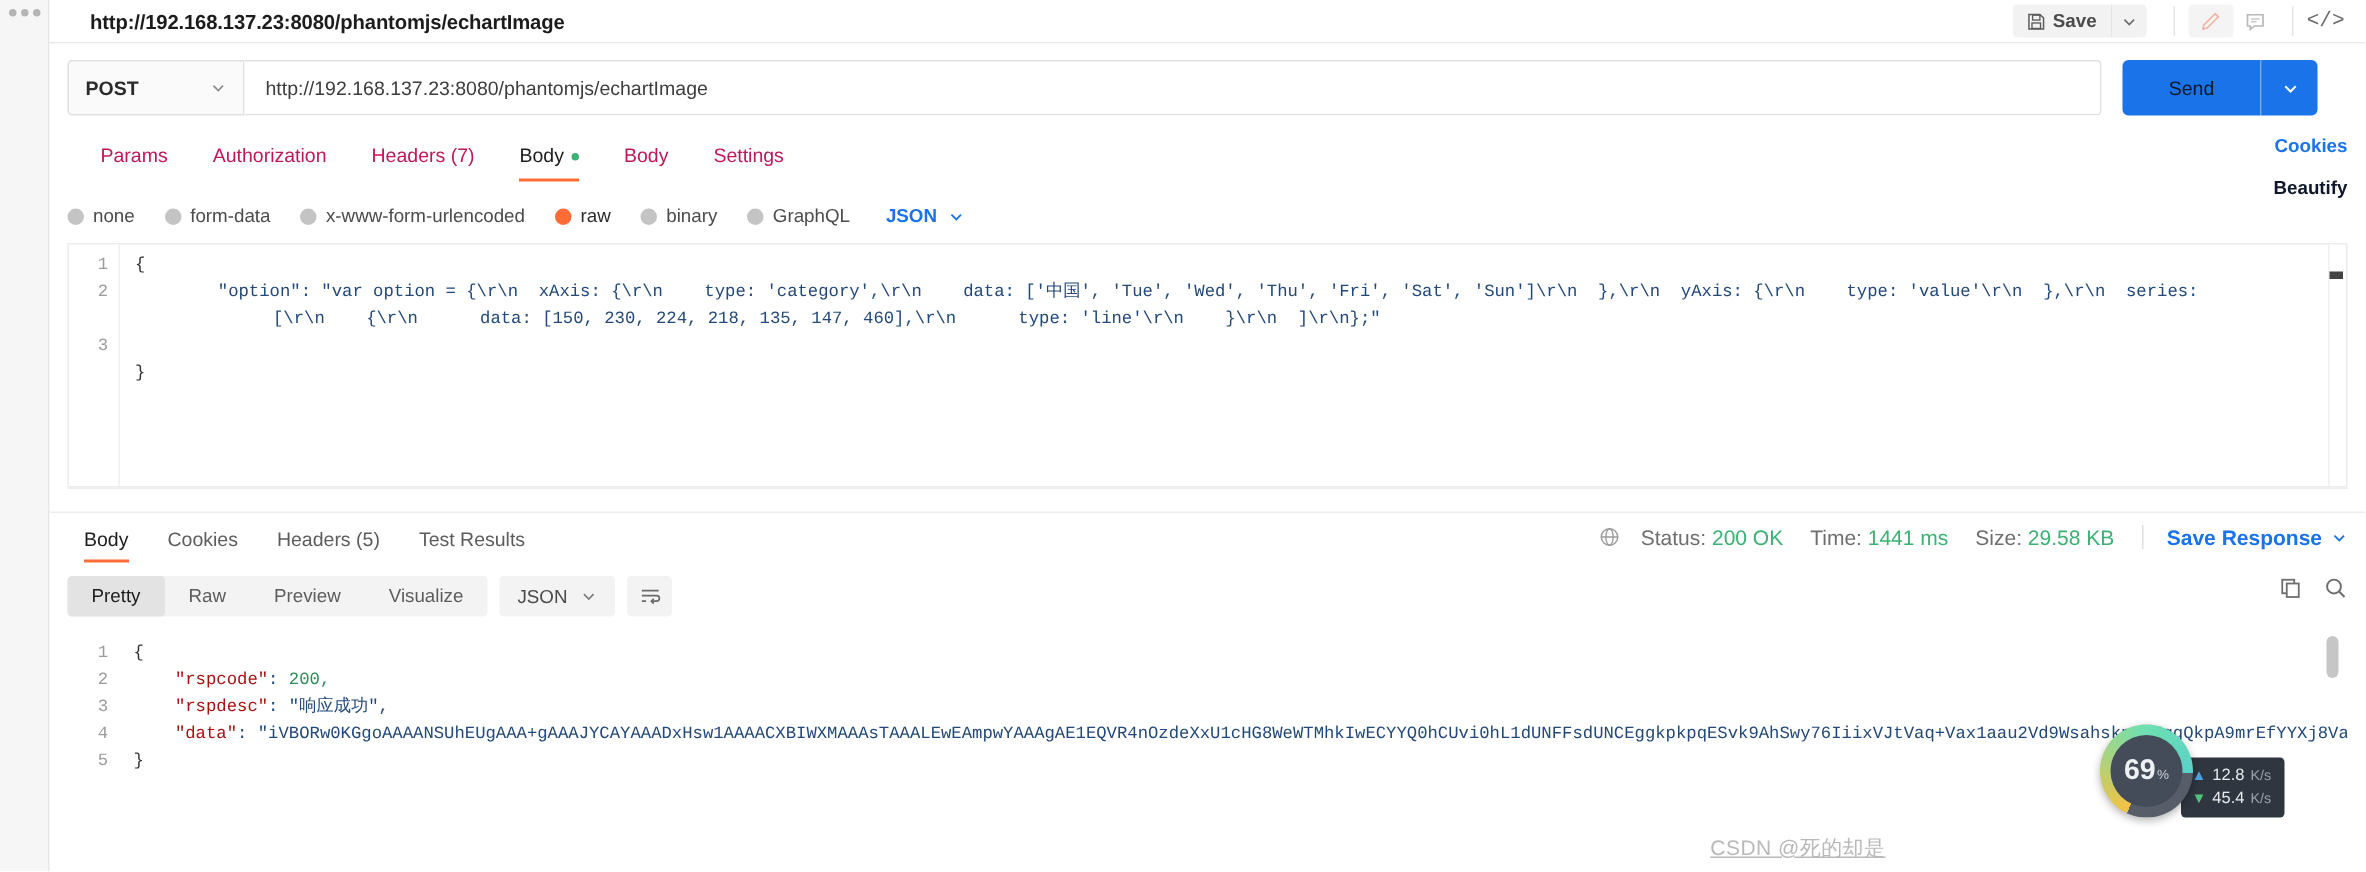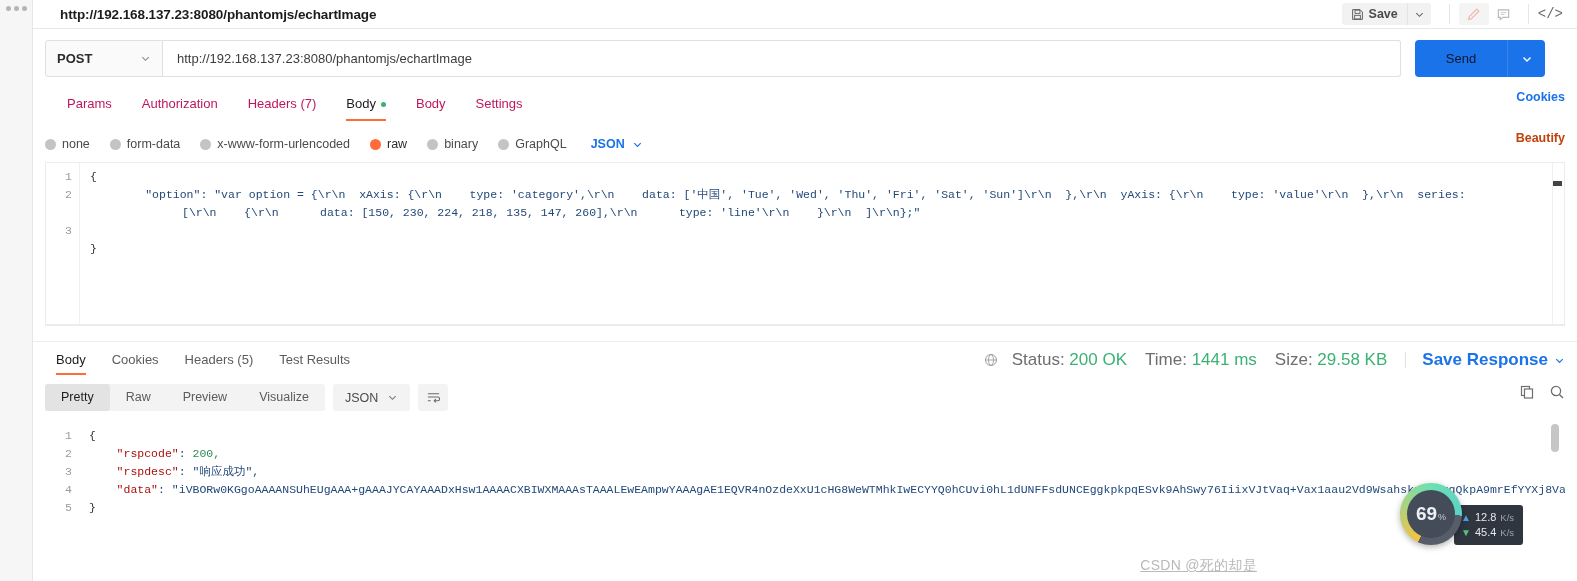--- a/index.html
+++ b/index.html
@@ -91,21 +91,21 @@
   .rtab .dot { display:inline-block; width:5px; height:5px; border-radius:50%; background:#3bb273; margin-left:5px; vertical-align:middle; }
   .cookies-link { position:absolute; right:12px; top:61px; color:#1a73e8; font-size:12.5px; font-weight:bold; }
 
   
   .btype-row { position:absolute; left:12px; top:100px; width:1520px; height:30px; display:flex; align-items:center; }
   .radio { display:flex; align-items:center; gap:6px; margin-right:20px; font-size:12.5px; color:#4b4b4b; }
   .radio .rc { width:11px; height:11px; border-radius:50%; background:#c4c4c4; display:block; }
   .radio.on .rc { background:#ff6c37; }
   .radio.on { color:#2b2b2b; }
   .json-sel { display:flex; align-items:center; gap:7px; color:#1a73e8; font-weight:bold; font-size:12.5px; margin-left:4px; }
-  .beautify { position:absolute; right:12px; top:102px; color:#c2410c; font-size:12.5px; font-weight:bold; }
+  .beautify { position:absolute; right:12px; top:89px; color:#0f172a; font-size:12.5px; font-weight:bold; }
 
   
   .editor {
     position:absolute; left:12px; top:133px; width:1520px; height:163px;
     border:1px solid #ececec; background:#fff; display:flex; overflow:hidden;
   }
   .gutter {
     width:34px; background:#fff; border-right:1px solid #f0f0f0;
     padding-top:5px; text-align:right; font-family:"Liberation Mono", monospace;
     font-size:11.5px; color:#9b9b9b; line-height:18px;
@@ -123,21 +123,21 @@
 
   
   .resp-pane { position:absolute; left:33px; top:341px; width:1544px; height:240px; background:#fff; border-top:1px solid #ededed; }
 
   .resp-tabs { position:absolute; left:12px; top:5px; display:flex; align-items:flex-start; }
   .restab { padding:0 13px; height:26px; line-height:26px; font-size:13px; color:#5c5c5c; position:relative; white-space:nowrap; }
   .restab:first-child { padding-left:11px; }
   .restab.sel { color:#1c1c1c; }
   .restab.sel:after { content:""; position:absolute; left:11px; right:13px; bottom:-2px; height:2px; background:#ff6c37; }
 
-  .resp-meta { position:absolute; right:12px; top:8px; display:flex; align-items:center; gap:0; font-size:17px; }
+  .resp-meta { position:absolute; right:12px; top:8px; display:flex; align-items:center; gap:0; font-size:14px; }
   .globe { margin-right:14px; color:#8a8a8a; display:flex; align-items:center; }
   .meta-item { color:#6e6e6e; margin-right:18px; white-space:nowrap; }
   .meta-item b { color:#3bb273; font-weight:normal; }
   .meta-sep { width:1px; height:16px; background:#e0e0e0; margin-right:16px; }
   .save-resp { color:#1a73e8; font-weight:bold; display:flex; align-items:center; gap:6px; }
 
   
   .view-row { position:absolute; left:12px; top:42px; display:flex; align-items:flex-end; gap:8px; }
   .seg { display:flex; background:#f3f3f3; border-radius:3px; height:27px; align-items:center; }
   .seg span { padding:0 16px; height:27px; line-height:27px; font-size:12.5px; color:#5c5c5c; border-radius:3px; }
@@ -321,21 +321,21 @@
 
     <div class="editor">
       <div class="gutter">
         <div>1</div>
         <div>2</div>
         <div style="height:18px"></div>
         <div>3</div>
       </div>
       <div class="code"><span class="brace">{</span>
 <span>        "option": "var option = {\r\n  xAxis: {\r\n    type: 'category',\r\n    data: ['中国', 'Tue', 'Wed', 'Thu', 'Fri', 'Sat', 'Sun']\r\n  },\r\n  yAxis: {\r\n    type: 'value'\r\n  },\r\n  series:</span>
-<span class="wrap2">[\r\n    {\r\n      data: [150, 230, 224, 218, 135, 147, 260],\r\n      type: 'line'\r\n    }\r\n  ]\r\n};"</span>
+<span class="wrap2">[\r\n    {\r\n      data: [150, 230, 224, 218, 135, 147, 460],\r\n      type: 'line'\r\n    }\r\n  ]\r\n};"</span>
 <span class="brace">}</span></div>
       <div class="ed-scroll-v">
         <div class="ed-thumb"></div>
       </div>
     </div>
     <div class="ed-bottom-line"></div>
   </div>
 
   <div class="resp-pane">
 

